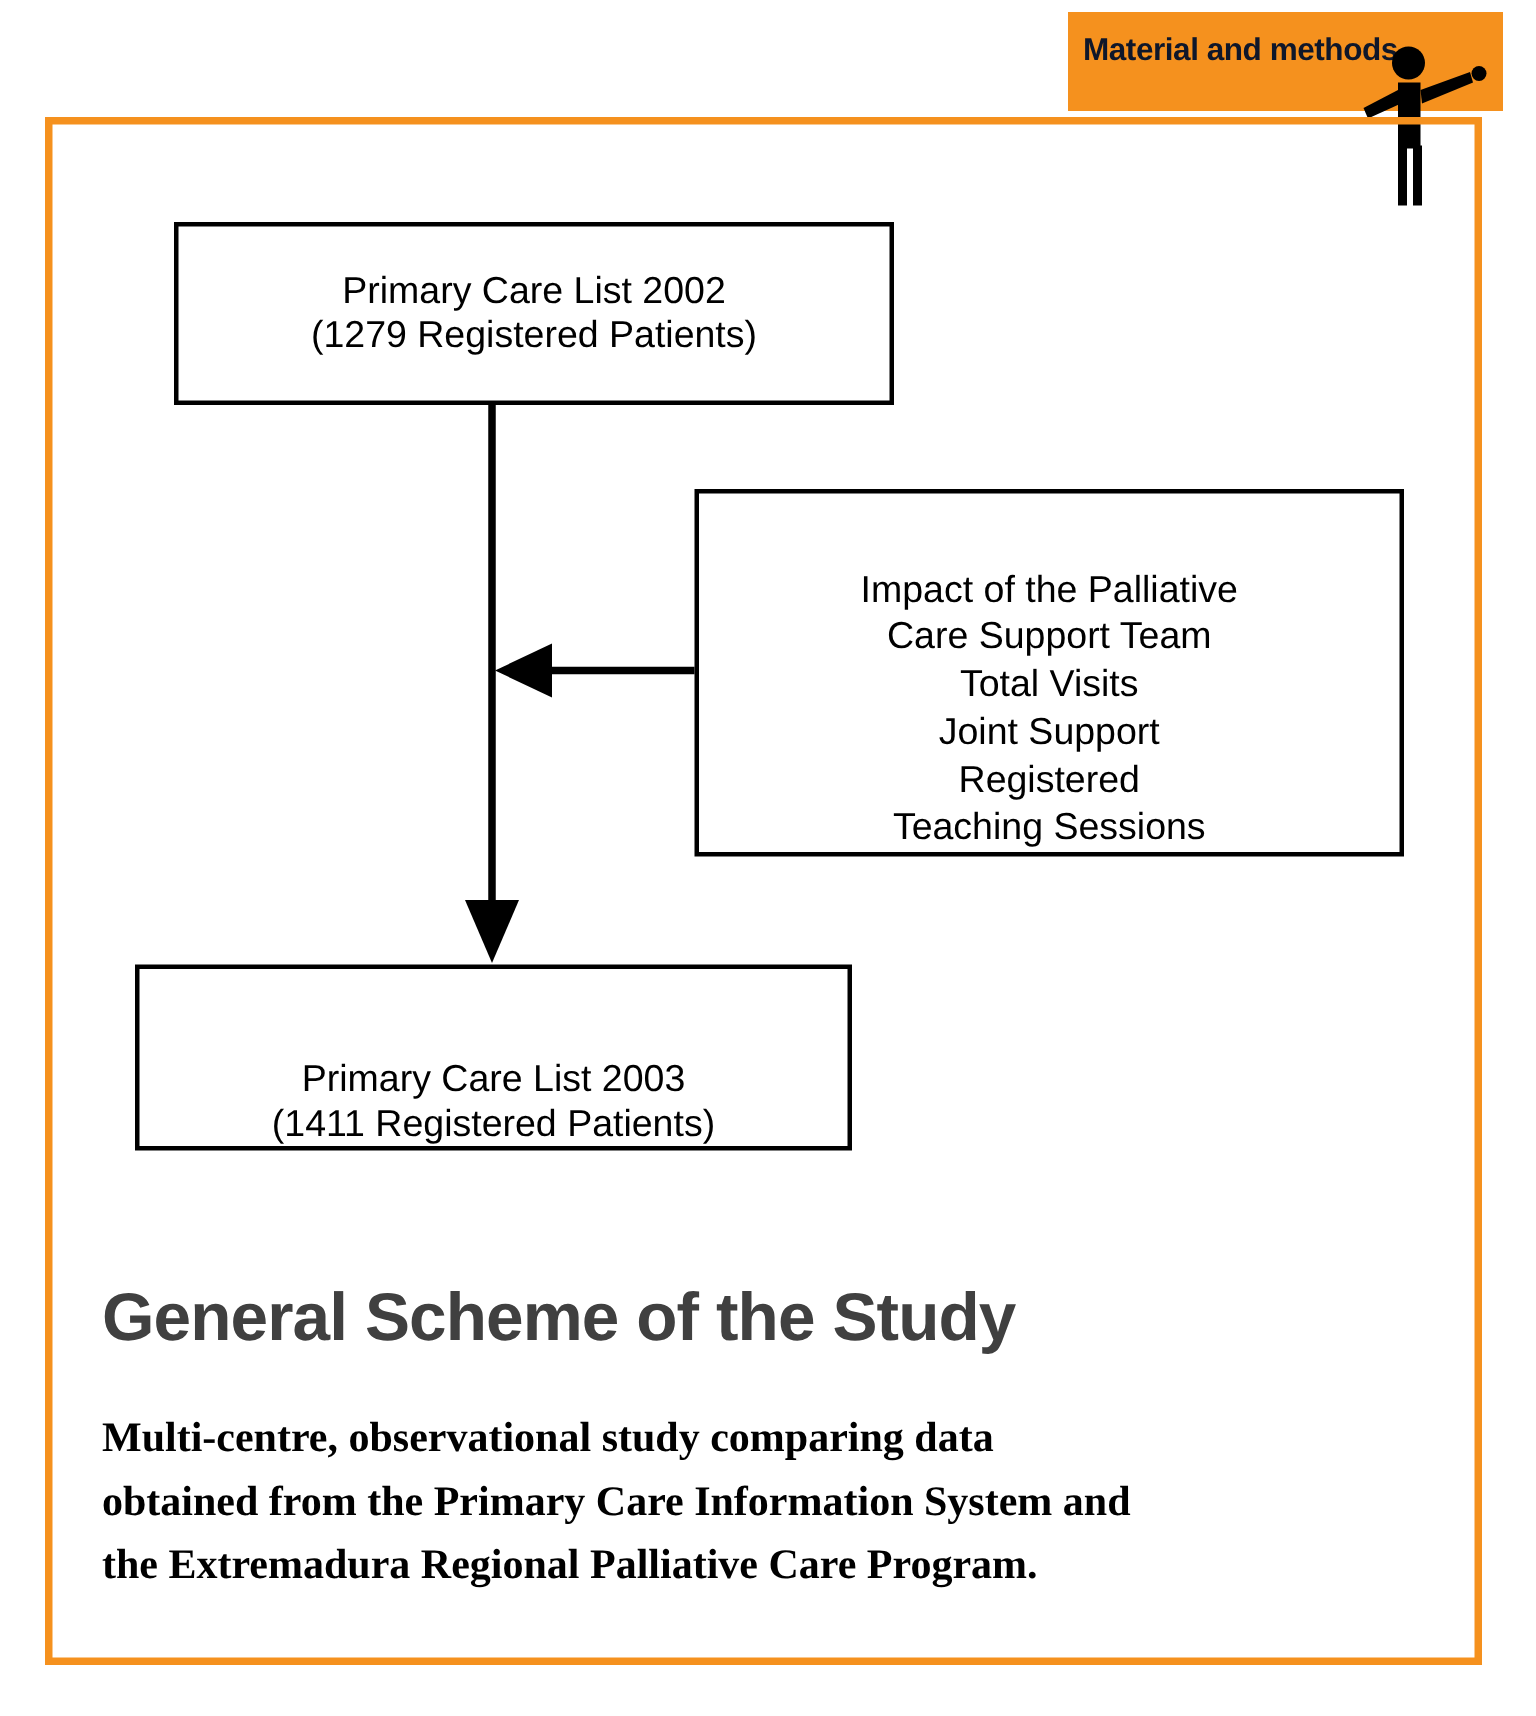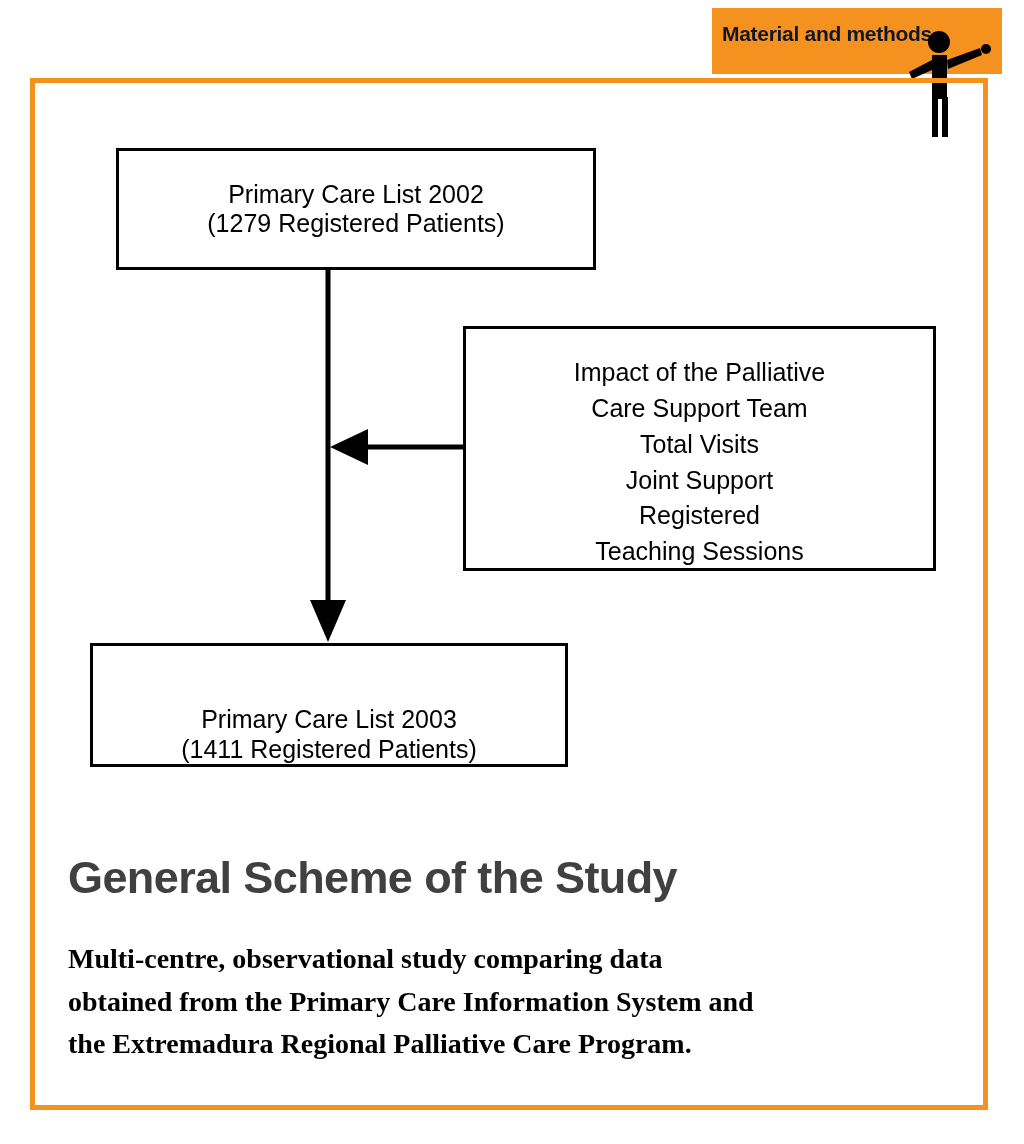--- a/index.html
+++ b/index.html
@@ -88,21 +88,21 @@
     top: 643px;
     width: 478px;
     height: 124px;
     justify-content: flex-end;
   }
   #box-impact {
     left: 463px;
     top: 326px;
     width: 473px;
     height: 245px;
-    justify-content: space-between;
+    justify-content: flex-end;
     padding-top: 28px;
   }
   #box-impact .line { line-height: 1.27; }
 
   
   .arrows {
     position: absolute;
     left: 0;
     top: 0;
     width: 1024px;

